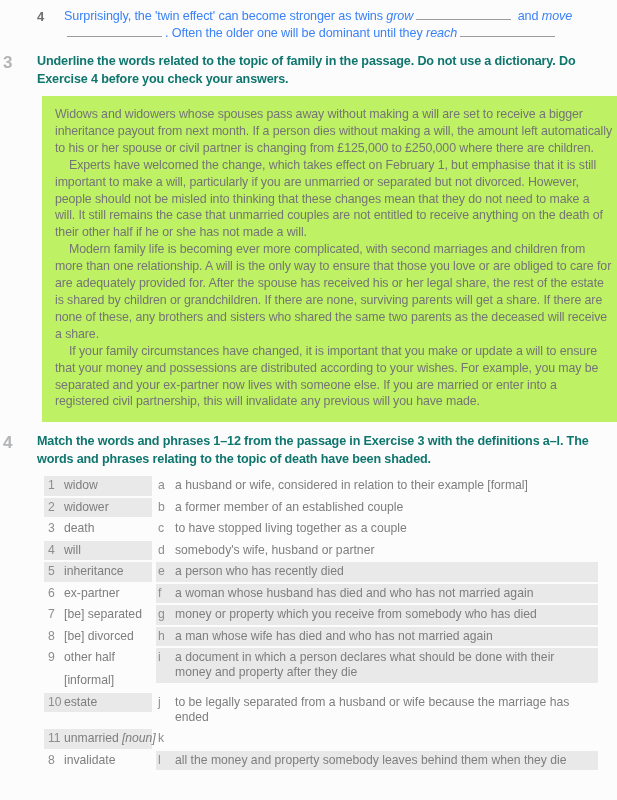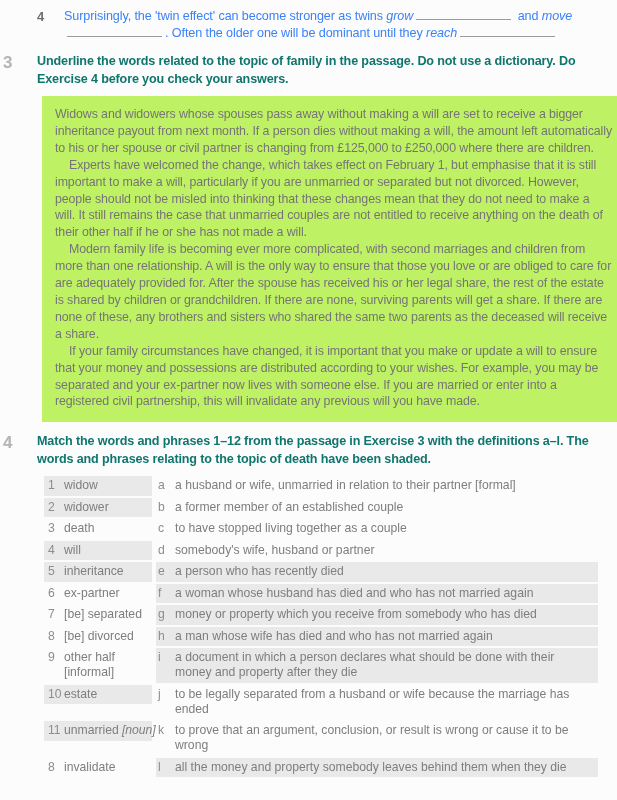--- a/index.html
+++ b/index.html
@@ -29,21 +29,21 @@
   .passage { margin:8px 0 0 42px; width:608px; background:#bef264; padding:10px 38px 12px 13px; }
   .passage p { margin:0; font-size:12.4px; line-height:16.9px; color:#757575; letter-spacing:-0.1px; }
   .passage p.ind { text-indent:14px; }
 
   
   .match { margin:8px 0 0 44px; width:554px; font-size:12.2px; line-height:15px; color:#7e7e7e; }
   .mrow { display:flex; align-items:flex-start; margin-bottom:2px; }
   .wcell { flex:none; width:108px; display:flex; padding:2px 3px 2.5px 4px; margin-right:4px; }
   .wnum { flex:none; width:16px; color:#8d8d8d; }
   .wbody { flex:1; }
-  .wnote { display:block; }
+  .wnote { display:block;margin-top:8px; }
   .inline-note { font-style:italic; margin-left:3px;margin-top:40px; }
   .dcell { flex:1; display:flex; padding:2px 6px 2.5px 2px; }
   .dletter { flex:none; width:17px; color:#8d8d8d; }
   .dtext { flex:1; }
   .shaded { background:#e9e9e9; }
 </style>
 </head>
 <body>
 
 <div class="intro-item">
@@ -74,21 +74,21 @@
 
 <div class="match">
 
   <div class="mrow">
     <div class="wcell shaded">
       <span class="wnum">1</span>
       <span class="wbody">widow</span>
     </div>
     <div class="dcell">
       <span class="dletter">a</span>
-      <span class="dtext">a husband or wife, unmarried in relation to their partner [formal]</span>
+      <span class="dtext">a husband or wife, considered in relation to their example [formal]</span>
     </div>
   </div>
 
   <div class="mrow">
     <div class="wcell shaded">
       <span class="wnum">2</span>
       <span class="wbody">widower</span>
     </div>
     <div class="dcell">
       <span class="dletter">b</span>
@@ -184,21 +184,20 @@
     </div>
   </div>
 
   <div class="mrow">
     <div class="wcell shaded">
       <span class="wnum">11</span>
       <span class="wbody"><span>unmarried</span><i class="inline-note">[noun]</i></span>
     </div>
     <div class="dcell">
       <span class="dletter">k</span>
-      <span class="dtext">to prove that an argument, conclusion, or result is wrong or cause it to be wrong</span>
     </div>
   </div>
 
   <div class="mrow">
     <div class="wcell">
       <span class="wnum">8</span>
       <span class="wbody">invalidate</span>
     </div>
     <div class="dcell shaded">
       <span class="dletter">l</span>

